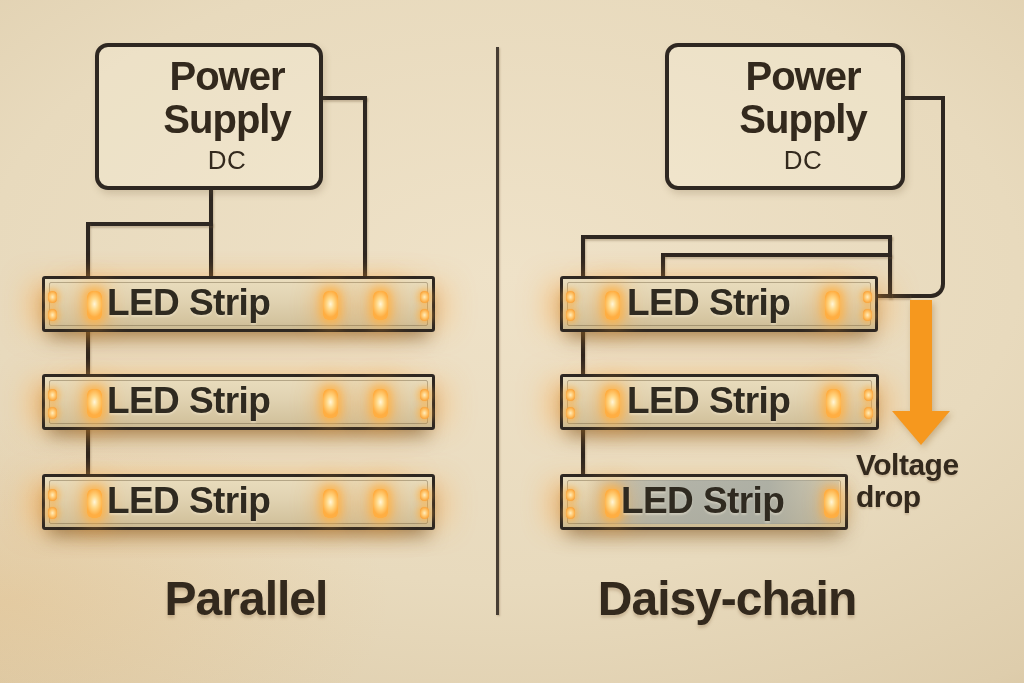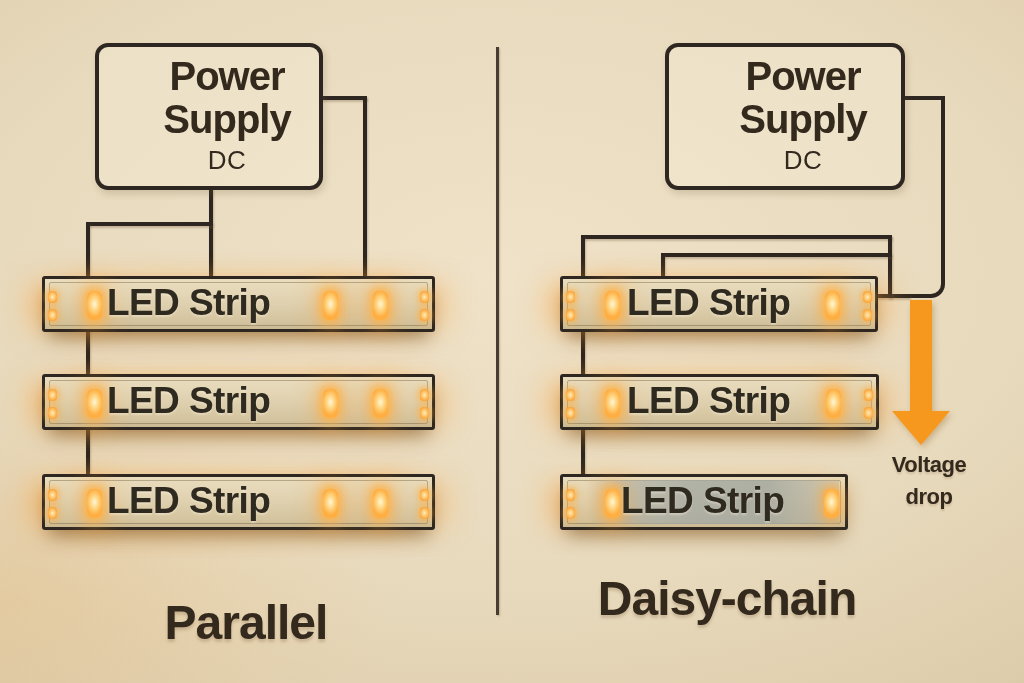--- a/index.html
+++ b/index.html
@@ -48,22 +48,22 @@
   .dot.t{top:12px}.dot.b{top:30px}.dot.l{left:3px}.dot.r{right:3px}
   .dimmer{position:absolute;top:3px;bottom:3px;left:8%;right:2%;z-index:1;border-radius:2px;
     background:linear-gradient(90deg, rgba(170,174,166,0) 0%, rgba(170,174,166,0.62) 14%,
       rgba(166,170,163,0.82) 40%, rgba(164,168,160,0.85) 72%, rgba(178,175,156,0.40) 100%);}
   .s-dim{box-shadow:0 12px 18px -6px rgba(95,65,25,0.50),
                -18px 2px 26px -6px rgba(255,165,60,0.45),
                12px 2px 18px -8px rgba(225,180,115,0.22);}
   
   .caption{position:absolute;top:571px;width:300px;font-size:48px;font-weight:700;letter-spacing:-1px;
     text-align:center;color:#33291D;text-shadow:0 3px 3px rgba(150,120,85,0.35);}
-  .volt{position:absolute;left:856px;top:449px;width:146px;text-align:center;
-    font-size:22px;font-weight:700;line-height:32px;letter-spacing:-0.5px;color:#33291D;
+  .volt{position:absolute;left:856px;top:449px;width:146px;
+    font-size:30px;font-weight:700;line-height:32px;letter-spacing:-0.5px;color:#33291D;
     text-shadow:0 2px 2px rgba(150,120,85,0.30);}
   .arrow{position:absolute;left:0;top:0;filter:drop-shadow(2px 3px 3px rgba(130,80,10,0.30));}
   .arrow-shaft{position:absolute;left:910px;top:300px;width:22px;height:113px;background:#F6981E;}
   .arrow-head{position:absolute;left:892px;top:411px;width:0;height:0;
     border-left:29px solid transparent;border-right:29px solid transparent;border-top:34px solid #F6981E;}
   .divider{position:absolute;left:496px;top:47px;width:3px;height:568px;background:#473D33;
     box-shadow:1px 1px 2px rgba(120,95,60,0.35);}
 </style>
 </head>
 <body>
@@ -117,21 +117,21 @@
       <span class="dot l t"></span>
         <span class="dot l b"></span>
       <span class="led a"></span>
       <span class="strip-label">LED Strip</span>
       <span class="led b"></span>
         <span class="led c"></span>
       <span class="dot r t"></span>
         <span class="dot r b"></span>
     </div>
 
-    <div class="caption" style="left:96px;margin-top:24px;">Parallel</div>
+    <div class="caption" style="left:96px;">Parallel</div>
   </section>
 
   <section>
 
     <div class="elbow"></div>
     <div class="wire" style="left:876px;top:294px;width:34px;height:4px;"></div>
     <div class="wire" style="left:581px;top:235px;width:311px;height:4px;"></div>
     <div class="wire" style="left:581px;top:235px;width:4px;height:45px;"></div>
     <div class="wire" style="left:888px;top:235px;width:4px;height:63px;"></div>
     <div class="wire" style="left:661px;top:253px;width:231px;height:4px;"></div>

